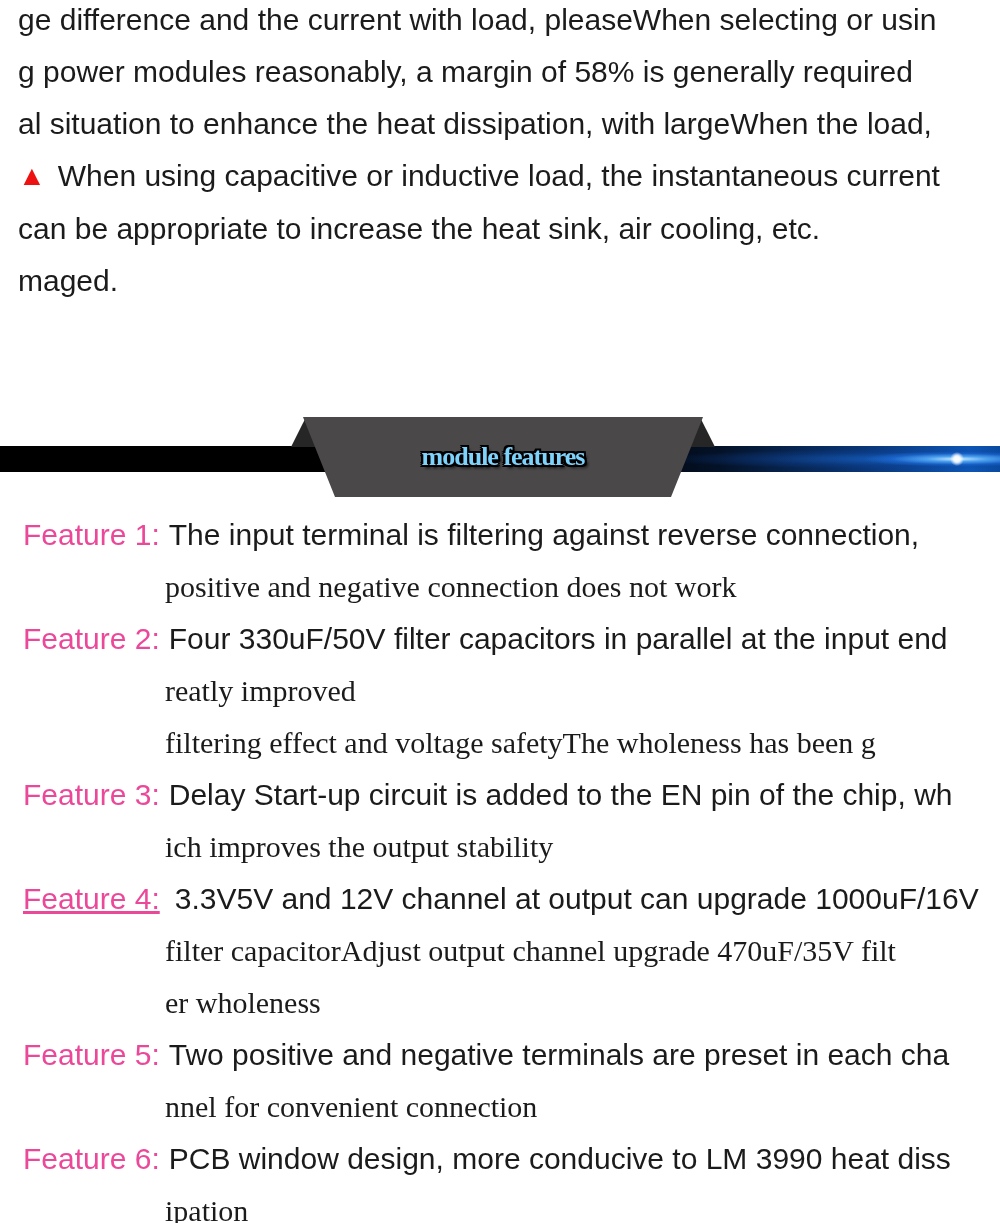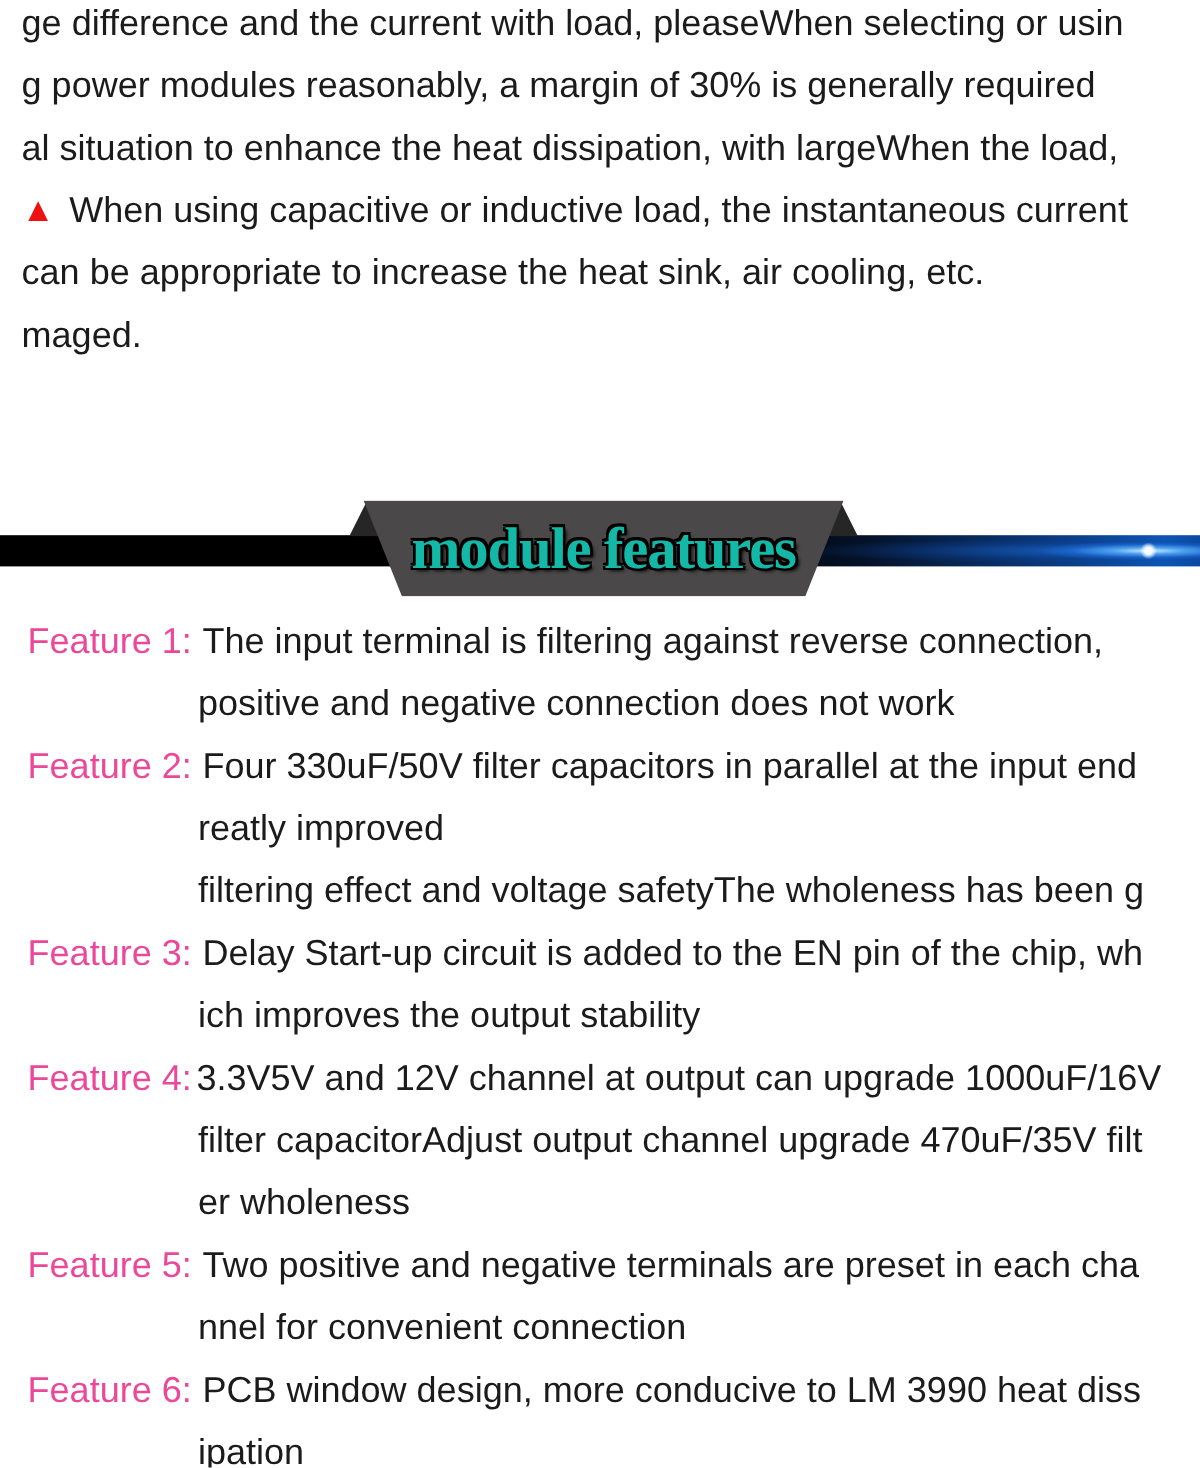--- a/index.html
+++ b/index.html
@@ -31,42 +31,42 @@
   .fold-left{left:291px;clip-path:polygon(54% 0,0 100%,100% 100%);}
   .fold-right{left:689px;clip-path:polygon(46% 0,0 100%,100% 100%);}
   .trapezoid{
     position:absolute;top:417px;left:303px;width:400px;height:80px;
     background:#4a4848;
     clip-path:polygon(0 0,100% 0,92% 100%,8% 100%);
     text-align:center;
   }
   .banner-title{
     font-family:"Liberation Serif", serif;font-weight:bold;
-    font-size:49px;line-height:80px;letter-spacing:-1px;color:#14b8a6;
+    font-size:26px;line-height:80px;letter-spacing:-1px;color:#7dd3fc;
     text-shadow:2px 0 #000,-2px 0 #000,0 2px #000,0 -2px #000,
                 2px 2px #000,-2px -2px #000,2px -2px #000,-2px 2px #000,
                 3px 3px 3px rgba(0,0,0,0.85);
   }
   
   .features{
     position:absolute;top:509px;left:0;width:1000px;
     font-size:30px;line-height:52px;
   }
   .feature{padding-left:23px;}
   .f-line{white-space:nowrap;}
   .f-label{color:#ec4899;margin-right:9px;}
-  .feature.tight .f-label{margin-right:4px;}
-  .f-cont{margin-left:142px;}
+  .feature.tight .f-label{margin-right:15px;text-decoration:underline;}
+  .f-cont{margin-left:142px;font-family:Liberation Serif, serif;}
 </style>
 </head>
 <body>
 
 <div class="intro">
   <div class="intro-line"><span>ge difference and the current with load, pleaseWhen selecting or usin</span></div>
-  <div class="intro-line"><span>g power modules reasonably, a margin of 30% is generally required</span></div>
+  <div class="intro-line"><span>g power modules reasonably, a margin of 58% is generally required</span></div>
   <div class="intro-line"><span>al situation to enhance the heat dissipation, with largeWhen the load,</span></div>
   <div class="intro-line"><span class="tri spaced">▲</span><span>When using capacitive or inductive load, the instantaneous current</span></div>
   <div class="intro-line"><span>can be appropriate to increase the heat sink, air cooling, etc.</span></div>
   <div class="intro-line"><span>maged.</span></div>
 </div>
 
 <div class="banner">
   <div class="banner-bar"></div>
   <div class="fold fold-left"></div>
   <div class="fold fold-right"></div>

